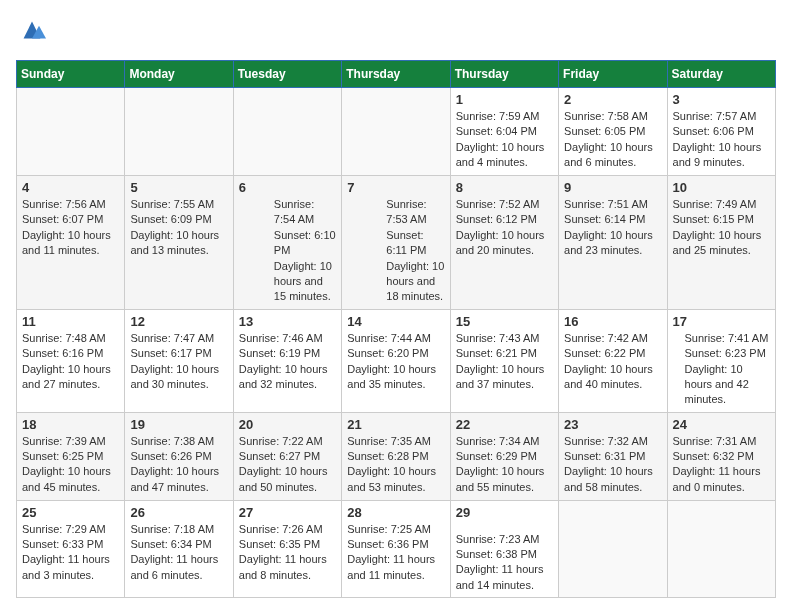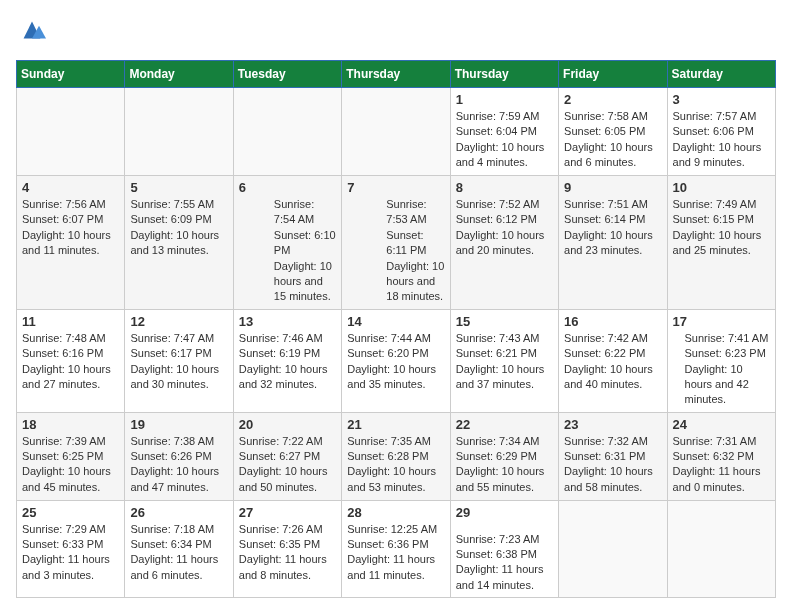--- a/index.html
+++ b/index.html
@@ -292,21 +292,21 @@
 Daylight: 11 hours and 6 minutes.</div>
         </td>
         <td>
           <span class="day-number">27</span>
           <div class="day-info" style="white-space: pre-line;">Sunrise: 7:26 AM
 Sunset: 6:35 PM
 Daylight: 11 hours and 8 minutes.</div>
         </td>
         <td>
           <span class="day-number">28</span>
-          <div class="day-info" style="white-space: pre-line;">Sunrise: 12:25 AM
+          <div class="day-info" style="white-space: pre-line;">Sunrise: 7:25 AM
 Sunset: 6:36 PM
 Daylight: 11 hours and 11 minutes.</div>
         </td>
         <td>
           <span class="day-number">29</span>
           <div class="day-info" style="white-space: pre-line; margin-top: 12px;">Sunrise: 7:23 AM
 Sunset: 6:38 PM
 Daylight: 11 hours and 14 minutes.</div>
         </td>
         <td class="empty"></td>

